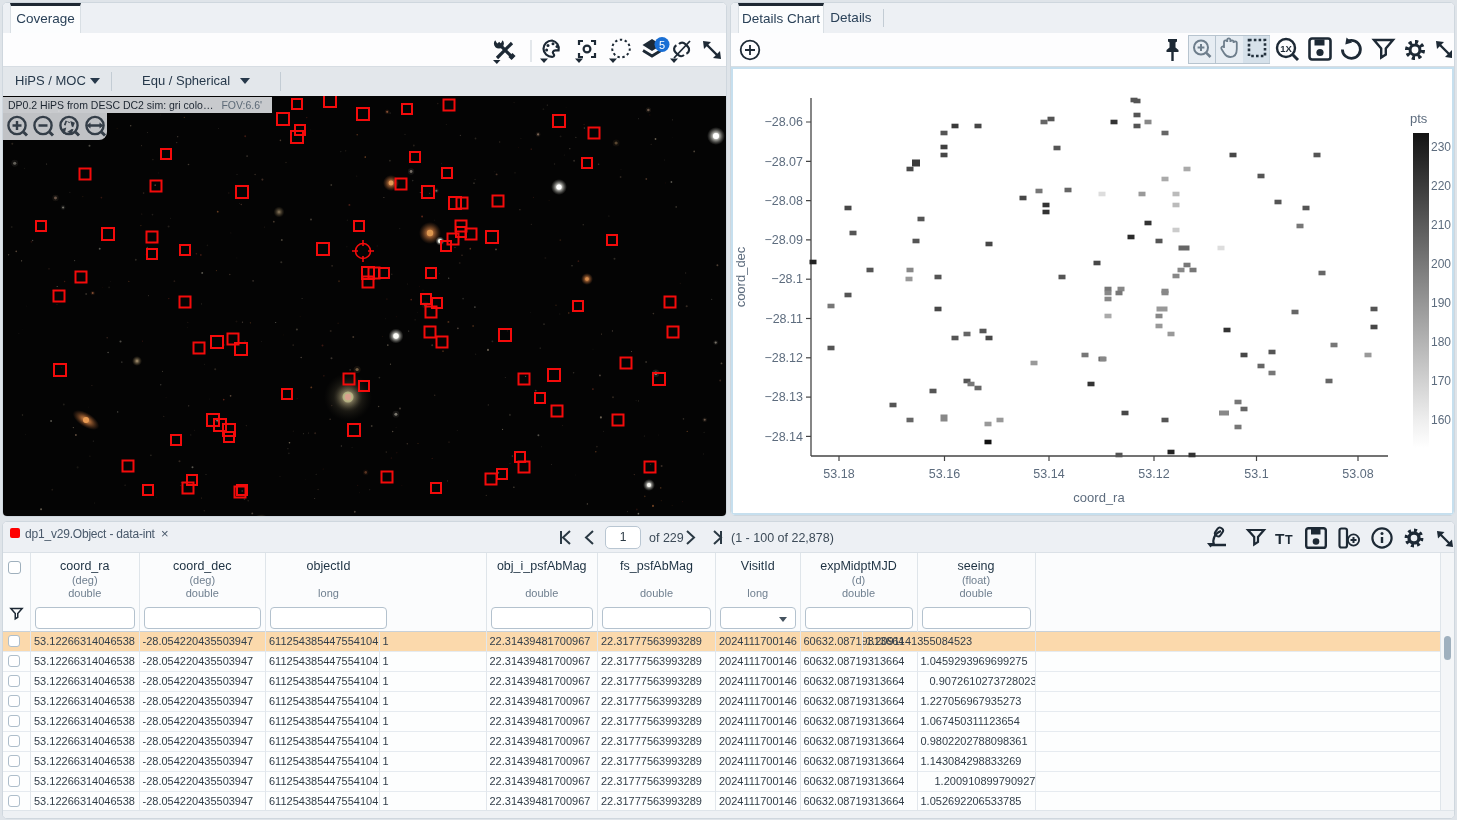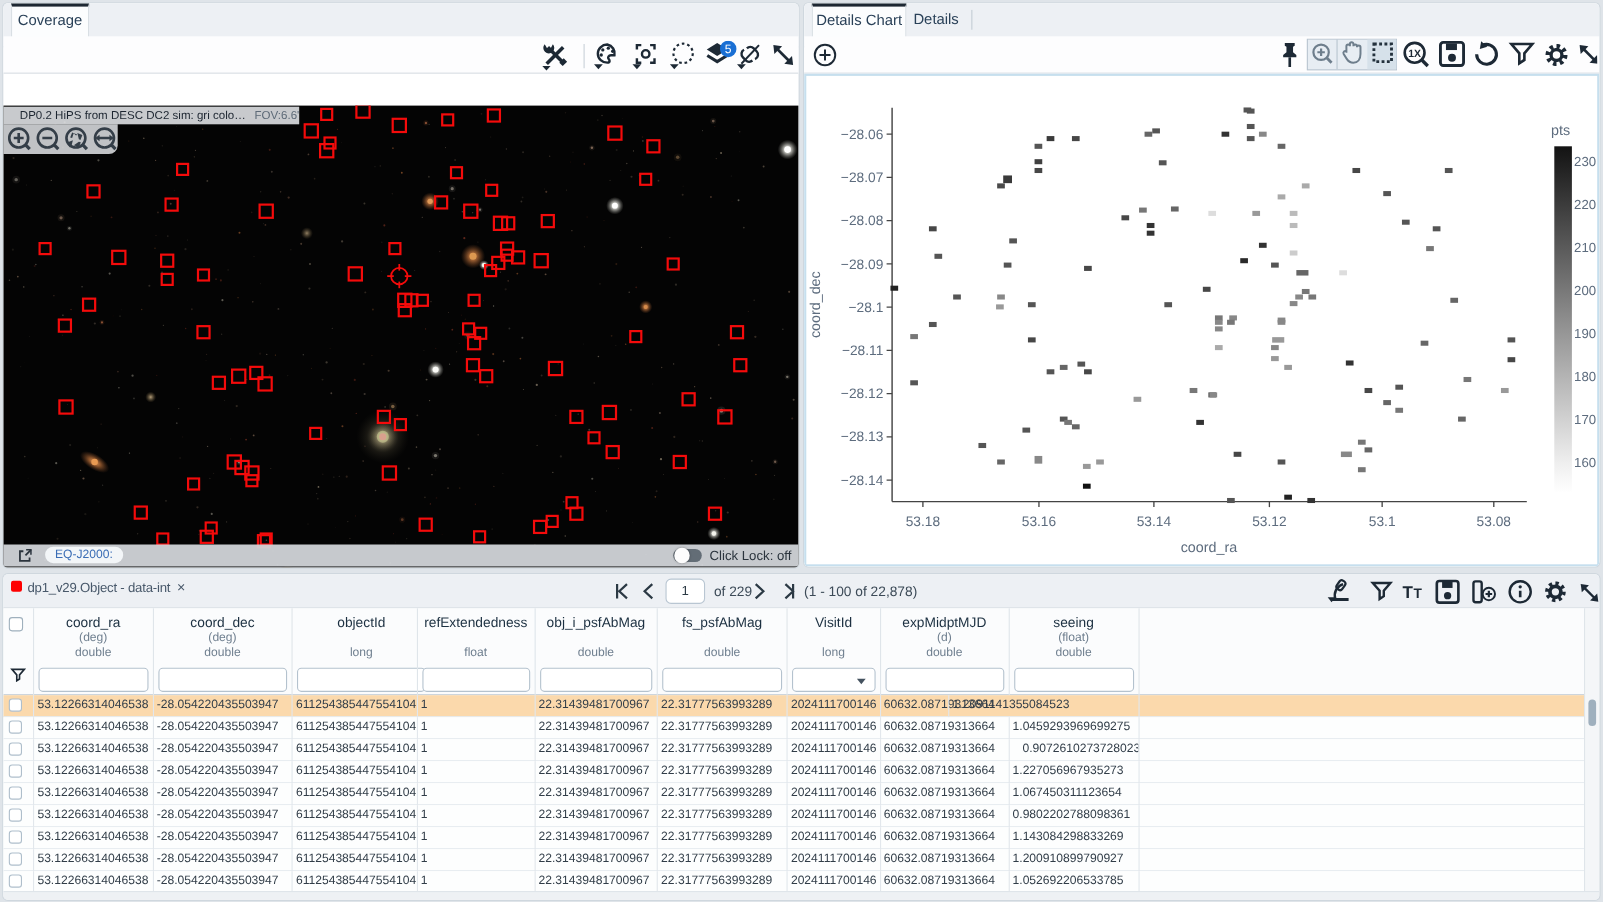--- a/index.html
+++ b/index.html
@@ -62,20 +62,28 @@
 <line x1="4" y1="21" x2="20" y2="4" stroke-width="1.8"></line>
 <path d="M0,21.5 l8,0 -4,4.5 z" fill="#1d2935" stroke="none"></path>
 </g>
 
 <g transform="translate(209,2)">
 <line x1="4" y1="4" x2="18" y2="18" stroke-width="2.4"></line>
 <path d="M2,2 l8,1 -7,7 z" fill="#1d2935" stroke="none"></path>
 <path d="M20,20 l-1,-8 -7,7 z" fill="#1d2935" stroke="none"></path>
 </g>
 </svg>
+</div>
+<div style="position:absolute;left:0;top:64px;right:0;height:29px;background:#e3e7eb">
+<span style="position:absolute;left:12px;top:6px;font-size:13px;color:#26384a">HiPS / MOC</span>
+<span style="position:absolute;left:87px;top:11px;width:0;height:0;border-left:5.5px solid transparent;border-right:5.5px solid transparent;border-top:6.5px solid #26384a"></span>
+<span style="position:absolute;left:108px;top:5px;width:1px;height:19px;background:#c3ccd4"></span>
+<span style="position:absolute;left:139px;top:6px;font-size:13px;color:#26384a">Equ / Spherical</span>
+<span style="position:absolute;left:237px;top:11px;width:0;height:0;border-left:5.5px solid transparent;border-right:5.5px solid transparent;border-top:6.5px solid #26384a"></span>
+<span style="position:absolute;left:277px;top:5px;width:1px;height:19px;background:#c3ccd4"></span>
 </div>
 <div style="position:absolute;left:0;top:93px;right:0;bottom:0;background:#040404">
 <svg width="724" height="422" viewBox="0 0 724 422" style="position:absolute;left:0;top:0">
 
 <defs>
 <radialGradient id="gmain">
             <stop offset="0" stop-color="#e4dab2"></stop>
             <stop offset="0.3" stop-color="#b5aa82" stop-opacity="0.8"></stop>
             <stop offset="0.6" stop-color="#7d7456" stop-opacity="0.3"></stop>
             <stop offset="1" stop-color="#4a4430" stop-opacity="0"></stop>
@@ -624,21 +632,21 @@
 <rect x="515.5" y="365.5" width="11" height="11" fill="none" stroke="#f40b0b" stroke-width="2"></rect>
 <rect x="641.5" y="365.5" width="11" height="11" fill="none" stroke="#f40b0b" stroke-width="2"></rect>
         <g stroke="#f40b0b" stroke-width="1.6" fill="none">
 <circle cx="360" cy="155" r="7.5"></circle>
 <line x1="360" y1="144" x2="360" y2="150"></line>
           <line x1="360" y1="160" x2="360" y2="166"></line>
 <line x1="349" y1="155" x2="355" y2="155"></line>
           <line x1="365" y1="155" x2="371" y2="155"></line>
         </g>
       </svg>
-<div style="position:absolute;left:0;top:1px;width:269px;height:16px;background:rgba(228,230,233,0.88);font-size:10.5px;line-height:16px;white-space:nowrap"><span style="color:#1c2530;margin-left:15px">DP0.2 HiPS from DESC DC2 sim: gri colo…</span><span style="color:#5d6a77;margin-left:8px">FOV:6.6'</span></div>
+<div style="position:absolute;left:0;top:1px;width:269px;height:16px;background:rgba(228,230,233,0.88);font-size:10.5px;line-height:16px;white-space:nowrap"><span style="color:#1c2530;margin-left:5px">DP0.2 HiPS from DESC DC2 sim: gri colo…</span><span style="color:#5d6a77;margin-left:8px">FOV:6.6'</span></div>
 <div style="position:absolute;left:0;top:17px;width:104px;height:27px;background:rgba(226,228,231,0.85);border-radius:0 0 8px 0">
 <svg width="104" height="27" viewBox="0 0 104 27" fill="none" stroke="#343e48" stroke-width="2.4">
 <g>
             <circle cx="14" cy="12.5" r="8.6"></circle>
             <line x1="20.5" y1="19" x2="24" y2="22.5" stroke-width="3"></line>
             <line x1="9.5" y1="12.5" x2="18.5" y2="12.5"></line>
             <line x1="14" y1="8" x2="14" y2="17"></line>
           </g>
 <g transform="translate(26,0)">
             <circle cx="14" cy="12.5" r="8.6"></circle>
@@ -654,31 +662,20 @@
 <path d="M15,16 l1.5,-1 2,4.5 -4.5,2 z" fill="#343e48" stroke="none" transform="rotate(45 16 18)"></path>
 </g>
 <g transform="translate(78,0)">
             <circle cx="14" cy="12.5" r="8.6"></circle>
             <line x1="20.5" y1="19" x2="24" y2="22.5" stroke-width="3"></line>
 <line x1="9" y1="12.5" x2="19" y2="12.5"></line>
 <path d="M9.5,9.5 l-4,3 4,3 z" fill="#343e48" stroke="none"></path>
             <path d="M18.5,9.5 l4,3 -4,3 z" fill="#343e48" stroke="none"></path>
 </g>
 </svg>
-</div>
-<div style="position:absolute;left:0;right:0;top:399px;height:20px;background:rgba(209,212,216,0.95)">
-<svg style="position:absolute;left:12px;top:3px" width="15" height="15" viewBox="0 0 24 24" fill="none" stroke="#2b343d" stroke-width="2.6">
-          <path d="M10,5 h-5 v14 h14 v-5"></path>
-          <path d="M13,11 l8,-8"></path>
-          <path d="M14,3 h7 v7" stroke-width="2.2"></path>
-        </svg>
-<span style="position:absolute;left:38px;top:2px;background:#f3f6f8;border-radius:8px;color:#3a6db5;font-size:11px;line-height:15px;padding:0 9px">EQ-J2000:</span>
-<span style="position:absolute;left:609px;top:4px;width:26px;height:12px;background:#636d76;border-radius:7px"></span>
-<span style="position:absolute;left:610px;top:3.2px;width:13.5px;height:13.5px;background:#fdfdfd;border-radius:50%;box-shadow:0 0 2px rgba(0,0,0,0.4)"></span>
-<span style="position:absolute;left:642px;top:3px;font-size:12px;color:#2b343d">Click Lock: off</span>
 </div>
 </div>
 </div>
 <div class="panel" style="left:730px;top:2px;width:725px;height:514px">
 <div class="tabbar">
 <div class="tab-sel" style="left:7px;width:86px">Details Chart</div>
 <div class="tab-un" style="left:96px;width:48px">Details</div>
 <div class="vsep" style="left:152px"></div>
 </div>
 <div class="toolbar">
@@ -982,26 +979,20 @@
         <div style="text-align:center;font-size:11px;color:#6f7f8f;margin-top:1px">(deg)</div>
         <div style="text-align:center;font-size:11px;color:#6f7f8f;margin-top:1px">double</div>
         <div style="position:absolute;left:4px;right:4px;top:54px;height:22px;background:#fff;border:1px solid #b4c2ce;border-radius:4px"></div>
       </div>
       <div style="position:absolute;left:262px;top:0;width:126px;height:79px;border-left:1px solid #dfe5ea">
         <div style="text-align:center;font-size:12.5px;color:#1c3041;margin-top:6px">objectId</div>
         <div style="text-align:center;font-size:11px;color:#6f7f8f;margin-top:1px">&nbsp;</div>
         <div style="text-align:center;font-size:11px;color:#6f7f8f;margin-top:1px">long</div>
         <div style="position:absolute;left:4px;right:4px;top:54px;height:22px;background:#fff;border:1px solid #b4c2ce;border-radius:4px"></div>
       </div>
-      <div style="position:absolute;left:375.5px;top:0;width:107px;height:79px;border-left:1px solid #dfe5ea">
-        <div style="text-align:center;font-size:12.5px;color:#1c3041;margin-top:6px">refExtendedness</div>
-        <div style="text-align:center;font-size:11px;color:#6f7f8f;margin-top:1px">&nbsp;</div>
-        <div style="text-align:center;font-size:11px;color:#6f7f8f;margin-top:1px">float</div>
-        <div style="position:absolute;left:4px;right:4px;top:54px;height:22px;background:#fff;border:1px solid #b4c2ce;border-radius:4px"></div>
-      </div>
       <div style="position:absolute;left:482.5px;top:0;width:111.5px;height:79px;border-left:1px solid #dfe5ea">
         <div style="text-align:center;font-size:12.5px;color:#1c3041;margin-top:6px">obj_i_psfAbMag</div>
         <div style="text-align:center;font-size:11px;color:#6f7f8f;margin-top:1px">&nbsp;</div>
         <div style="text-align:center;font-size:11px;color:#6f7f8f;margin-top:1px">double</div>
         <div style="position:absolute;left:4px;right:4px;top:54px;height:22px;background:#fff;border:1px solid #b4c2ce;border-radius:4px"></div>
       </div>
       <div style="position:absolute;left:594px;top:0;width:118px;height:79px;border-left:1px solid #dfe5ea">
         <div style="text-align:center;font-size:12.5px;color:#1c3041;margin-top:6px">fs_psfAbMag</div>
         <div style="text-align:center;font-size:11px;color:#6f7f8f;margin-top:1px">&nbsp;</div>
         <div style="text-align:center;font-size:11px;color:#6f7f8f;margin-top:1px">double</div>
@@ -1123,21 +1114,21 @@
     <div style="position:absolute;left:0;top:250px;right:14px;height:20px;background:#fdfefe;border-bottom:1px solid #e6ebf0">
       <span style="position:absolute;left:5px;top:3px;width:12px;height:12px;border:1.5px solid #aebecb;border-radius:3px;background:#fff"></span>
       <div style="position:absolute;left:27px;top:0;width:108.5px;height:20px;border-left:1px solid #e2e7ec;font-size:11px;color:#313d48;line-height:19px;white-space:nowrap;overflow:hidden"><span style="margin-left:3px">53.12266314046538</span></div>
       <div style="position:absolute;left:135.5px;top:0;width:126.5px;height:20px;border-left:1px solid #e2e7ec;font-size:11px;color:#313d48;line-height:19px;white-space:nowrap;overflow:hidden"><span style="margin-left:3px">-28.054220435503947</span></div>
       <div style="position:absolute;left:262px;top:0;width:113.5px;height:20px;border-left:1px solid #e2e7ec;font-size:11px;color:#313d48;line-height:19px;white-space:nowrap;overflow:hidden"><span style="margin-left:3px">611254385447554104</span></div>
       <div style="position:absolute;left:375.5px;top:0;width:107px;height:20px;border-left:1px solid #e2e7ec;font-size:11px;color:#313d48;line-height:19px;white-space:nowrap;overflow:hidden"><span style="margin-left:3px">1</span></div>
       <div style="position:absolute;left:482.5px;top:0;width:111.5px;height:20px;border-left:1px solid #e2e7ec;font-size:11px;color:#313d48;line-height:19px;white-space:nowrap;overflow:hidden"><span style="margin-left:3px">22.31439481700967</span></div>
       <div style="position:absolute;left:594px;top:0;width:118px;height:20px;border-left:1px solid #e2e7ec;font-size:11px;color:#313d48;line-height:19px;white-space:nowrap;overflow:hidden"><span style="margin-left:3px">22.31777563993289</span></div>
       <div style="position:absolute;left:712px;top:0;width:84.5px;height:20px;border-left:1px solid #e2e7ec;font-size:11px;color:#313d48;line-height:19px;white-space:nowrap;overflow:hidden"><span style="margin-left:3px">2024111700146</span></div>
       <div style="position:absolute;left:796.5px;top:0;width:117px;height:20px;border-left:1px solid #e2e7ec;font-size:11px;color:#313d48;line-height:19px;white-space:nowrap;overflow:hidden"><span style="margin-left:3px">60632.08719313664</span></div>
-      <div style="position:absolute;left:913.5px;top:0;width:118px;height:20px;border-left:1px solid #e2e7ec;font-size:11px;color:#313d48;line-height:19px;white-space:nowrap;overflow:hidden"><span style="margin-left:3px">1.200910899790927</span></div>
+      <div style="position:absolute;left:913.5px;top:0;width:118px;height:20px;border-left:1px solid #e2e7ec;font-size:11px;color:#313d48;line-height:19px;white-space:nowrap;overflow:hidden"><span style="margin-left:17px">1.200910899790927</span></div>
       <div style="position:absolute;left:1031.5px;top:0;width:1px;height:20px;background:#e2e7ec"></div>
     </div>
     <div style="position:absolute;left:0;top:270px;right:14px;height:20px;background:#fdfefe;border-bottom:1px solid #e6ebf0">
       <span style="position:absolute;left:5px;top:3px;width:12px;height:12px;border:1.5px solid #aebecb;border-radius:3px;background:#fff"></span>
       <div style="position:absolute;left:27px;top:0;width:108.5px;height:20px;border-left:1px solid #e2e7ec;font-size:11px;color:#313d48;line-height:19px;white-space:nowrap;overflow:hidden"><span style="margin-left:3px">53.12266314046538</span></div>
       <div style="position:absolute;left:135.5px;top:0;width:126.5px;height:20px;border-left:1px solid #e2e7ec;font-size:11px;color:#313d48;line-height:19px;white-space:nowrap;overflow:hidden"><span style="margin-left:3px">-28.054220435503947</span></div>
       <div style="position:absolute;left:262px;top:0;width:113.5px;height:20px;border-left:1px solid #e2e7ec;font-size:11px;color:#313d48;line-height:19px;white-space:nowrap;overflow:hidden"><span style="margin-left:3px">611254385447554104</span></div>
       <div style="position:absolute;left:375.5px;top:0;width:107px;height:20px;border-left:1px solid #e2e7ec;font-size:11px;color:#313d48;line-height:19px;white-space:nowrap;overflow:hidden"><span style="margin-left:3px">1</span></div>
       <div style="position:absolute;left:482.5px;top:0;width:111.5px;height:20px;border-left:1px solid #e2e7ec;font-size:11px;color:#313d48;line-height:19px;white-space:nowrap;overflow:hidden"><span style="margin-left:3px">22.31439481700967</span></div>
       <div style="position:absolute;left:594px;top:0;width:118px;height:20px;border-left:1px solid #e2e7ec;font-size:11px;color:#313d48;line-height:19px;white-space:nowrap;overflow:hidden"><span style="margin-left:3px">22.31777563993289</span></div>

